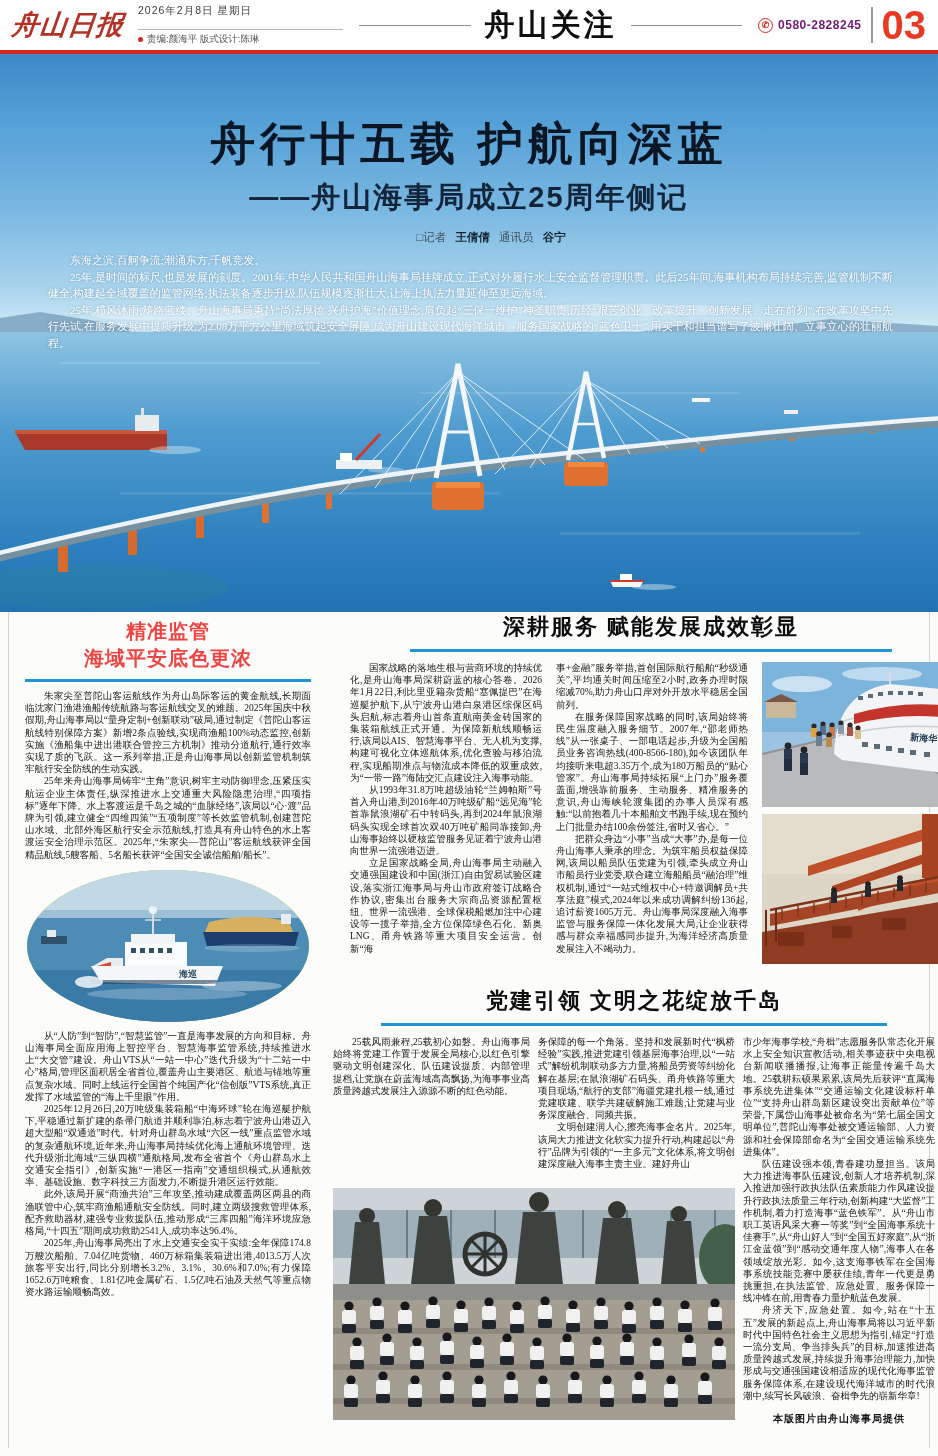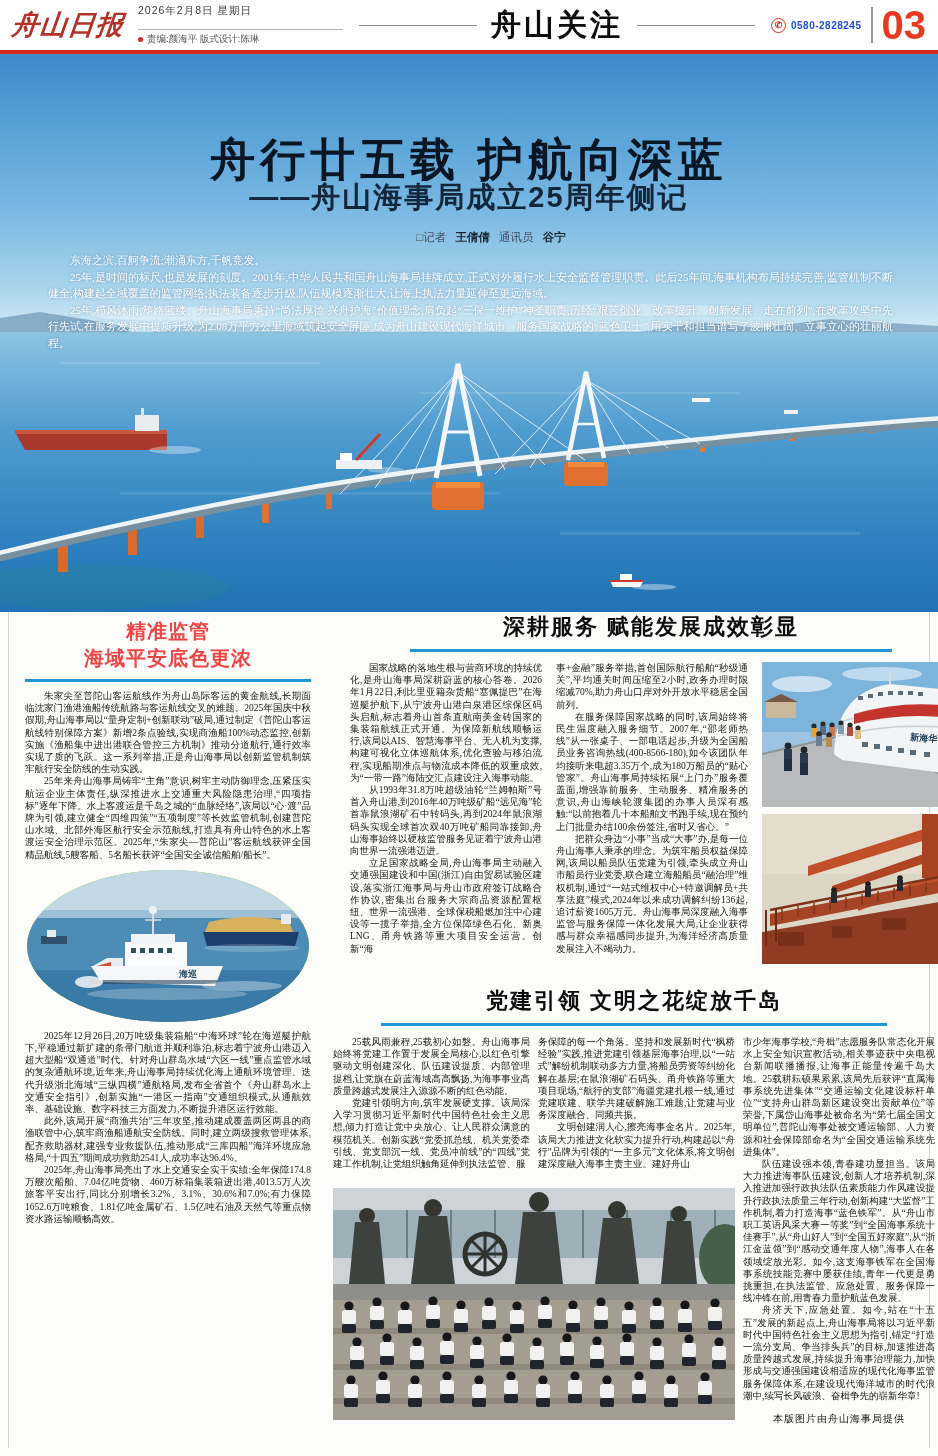--- a/index.html
+++ b/index.html
@@ -12,32 +12,32 @@
   .date-block { margin-left:14px; width:205px; }
   .date-line { font-size:10.5px; color:#3c3c3c; letter-spacing:1px; padding-bottom:11px; border-bottom:1px solid #b5b5b5; }
   .editors-line { font-size:9.5px; color:#555; padding-top:3px; display:flex; align-items:center; gap:4px; }
   .red-dot { width:5px; height:5px; border-radius:50%; background:#d6281e; display:inline-block; }
   .center-banner { flex:1; display:flex; align-items:center; gap:14px; margin:0 16px;text-align:center; }
   .hline { flex:1; height:1px; background:#8f8f8f; }
   .section-name { font-size:30px; font-weight:800; color:#0e0e0e; letter-spacing:3px; white-space:nowrap; }
   .right-block { display:flex; align-items:center; }
   .phone-wrap { display:flex; align-items:center; gap:5px; }
   .phone-icon { width:15px; height:15px; border-radius:50%; border:1.5px solid #d6281e; color:#d6281e; font-size:9px; line-height:12px; text-align:center; font-weight:bold; }
-  .phone-num { font-size:10px; font-weight:bold; color:#1d4ed8; letter-spacing:.5px; }
+  .phone-num { font-size:12px; font-weight:bold; color:#701a75; letter-spacing:.5px; }
   .vdiv { width:2px; height:36px; background:#9a9a9a; margin:0 9px; }
   .page-num { font-size:40px; font-weight:800; color:#e63a22; line-height:1; }
   .page-rule { position:absolute; top:50px; left:0; width:938px; height:4px; background:#d6281e; }
   .frame-line { position:absolute; top:57px; bottom:8px; width:1px; background:#d4d4d4; }
   .frame-left { left:8px; } .frame-right { right:8px; }
 
   
   .hero { position:absolute; top:54px; left:0; width:938px; height:558px; overflow:hidden;
     background:linear-gradient(180deg,#3e89c8 0%,#54a0d6 12%,#7ab8e2 28%,#a9d4ec 42%,#cfe9f5 49%,#93c6e2 53%,#5fa7d6 62%,#3f90c8 74%,#2c7cba 88%,#2272b2 100%); }
   .hero svg.bridge-art { position:absolute; bottom:0; left:0; display:block; }
-  .headline { position:absolute; top:60px; left:0; width:100%; text-align:center; font-size:45px; font-weight:800; color:#0b1624; letter-spacing:5px;margin-top:16px; }
+  .headline { position:absolute; top:60px; left:0; width:100%; text-align:center; font-size:45px; font-weight:800; color:#0b1624; letter-spacing:5px; }
   .subhead { position:absolute; top:124px; left:0; width:100%; text-align:center; font-size:29px; font-weight:700; color:#13253a; letter-spacing:2px; }
   .byline { position:absolute; top:176px; left:0; width:100%; text-align:center; font-size:11.5px; color:#263646;padding-left:44px; }
   .byline .b-label { color:#3e4f60; margin:0 3px; }
   .byline .b-name { color:#15222e; font-weight:bold; margin:0 3px; }
   .intro { position:absolute; top:198px; left:48px; width:845px; color:#ffffff; font-size:11px; line-height:16.5px; text-align:justify; font-family:"Liberation Serif",serif; text-shadow:0 0 3px rgba(20,60,100,.45); }
   .intro p { text-indent:2em; }
 
   
   .para { font-size:9.5px; line-height:12.2px; text-align:justify; text-indent:2em; color:#161616; font-family:"Liberation Serif",serif; }
   .para.cont { text-indent:0; }
@@ -55,21 +55,21 @@
   .sec-bottom .bar { width:84%; margin:7px auto 0; }
   .cols { display:flex; gap:14px; margin-top:10px; }
   .tcol { width:197px; }
   .photo-stack { width:190px; display:flex; flex-direction:column; gap:7px; }
   .photo { width:100%; overflow:hidden; background:#d8e2e8; }
   .photo svg { display:block; }
 
   .bgrid { display:grid; grid-template-columns:197px 197px 192px; gap:8px; margin-top:10px;
            grid-template-areas:"a b c" "p p c"; align-items:start; }
   .ga { grid-area:a; } .gb { grid-area:b; } .gc { grid-area:c; } .gp { grid-area:p; margin-top:4px; }
-  .credit { font-weight:400; font-size:10px; text-align:center; margin-top:10px; color:#111; font-family:"Liberation Sans",sans-serif; letter-spacing:1px; }
+  .credit { font-weight:700; font-size:10px; text-align:center; margin-top:10px; color:#111; font-family:"Liberation Sans",sans-serif; letter-spacing:1px; }
 </style>
 </head>
 <body>
 
 <div class="header">
   <div class="logo">舟山日报</div>
   <div class="date-block">
     <div class="date-line">2026年2月8日 星期日</div>
     <div class="editors-line">
       <span class="red-dot"></span>
@@ -248,20 +248,21 @@
         <circle cx="126" cy="40" r="4" fill="#eef2f4"></circle>
         <line x1="118" y1="50" x2="134" y2="50" stroke="#d7dde1" stroke-width="1.5"></line>
         <text x="152" y="107" font-size="9" font-weight="bold" fill="#2a4a63">海巡</text>
         <ellipse cx="62" cy="112" rx="14" ry="6" fill="#ffffff" opacity="0.8"></ellipse>
         <ellipse cx="215" cy="116" rx="40" ry="5" fill="#ffffff" opacity="0.35"></ellipse>
         <ellipse cx="140" cy="124" rx="80" ry="6" fill="#ffffff" opacity="0.25"></ellipse>
       </g>
     </svg>
   </div>
 
+  <p class="para">从“人防”到“智防”,“智慧监管”一直是海事发展的方向和目标。舟山海事局全面应用海上智控平台、智慧海事监管系统,持续推进水上“大交管”建设。舟山VTS从“一站一中心”迭代升级为“十二站一中心”格局,管理区面积居全省首位,覆盖舟山主要港区、航道与锚地等重点复杂水域。同时上线运行全国首个纯国产化“信创版”VTS系统,真正发挥了水域监管的“海上千里眼”作用。</p>
   <p class="para">2025年12月26日,20万吨级集装箱船“中海环球”轮在海巡艇护航下,平稳通过新扩建的条帚门航道并顺利靠泊,标志着宁波舟山港迈入超大型船“双通道”时代。针对舟山群岛水域“六区一线”重点监管水域的复杂通航环境,近年来,舟山海事局持续优化海上通航环境管理、迭代升级浙北海域“三纵四横”通航格局,发布全省首个《舟山群岛水上交通安全指引》,创新实施“一港区一指南”交通组织模式,从通航效率、基础设施、数字科技三方面发力,不断提升港区运行效能。</p>
   <p class="para">此外,该局开展“商渔共治”三年攻坚,推动建成覆盖两区两县的商渔联管中心,筑牢商渔船通航安全防线。同时,建立两级搜救管理体系,配齐救助器材,建强专业救援队伍,推动形成“三库四船”海洋环境应急格局,“十四五”期间成功救助2541人,成功率达96.4%。</p>
   <p class="para">2025年,舟山海事局亮出了水上交通安全实干实绩:全年保障174.8万艘次船舶、7.04亿吨货物、460万标箱集装箱进出港,4013.5万人次旅客平安出行,同比分别增长3.2%、3.1%、30.6%和7.0%;有力保障1652.6万吨粮食、1.81亿吨金属矿石、1.5亿吨石油及天然气等重点物资水路运输顺畅高效。</p>
 </div>
 
 <div class="sec-middle">
   <div class="sec-title">深耕服务 赋能发展成效彰显</div>
   <div class="bar"></div>
   <div class="cols">
     <div class="tcol">
@@ -411,21 +412,20 @@
     </div>
   </div>
 </div>
 
 <div class="sec-bottom">
   <div class="sec-title">党建引领 文明之花绽放千岛</div>
   <div class="bar"></div>
   <div class="bgrid">
     <div class="ga">
       <p class="para">25载风雨兼程,25载初心如磐。舟山海事局始终将党建工作置于发展全局核心,以红色引擎驱动文明创建深化、队伍建设提质、内部管理提档,让党旗在蔚蓝海域高高飘扬,为海事事业高质量跨越式发展注入源源不断的红色动能。</p>
-      <p class="para">党建引领明方向,筑牢发展硬支撑。该局深入学习贯彻习近平新时代中国特色社会主义思想,倾力打造让党中央放心、让人民群众满意的模范机关。创新实践“党委抓总线、机关党委牵引线、党支部沉一线、党员冲前线”的“四线”党建工作机制,让党组织触角延伸到执法监管、服</p>
     </div>
     <div class="gb">
       <p class="para cont">务保障的每一个角落。坚持和发展新时代“枫桥经验”实践,推进党建引领基层海事治理,以“一站式”解纷机制联动多方力量,将船员劳资等纠纷化解在基层;在鼠浪湖矿石码头、甬舟铁路等重大项目现场,“航行的支部”海疆党建扎根一线,通过党建联建、联学共建破解施工难题,让党建与业务深度融合、同频共振。</p>
       <p class="para">文明创建润人心,擦亮海事金名片。2025年,该局大力推进文化软实力提升行动,构建起以“舟行”品牌为引领的“一主多元”文化体系,将文明创建深度融入海事主责主业。建好舟山</p>
     </div>
     <div class="gc">
       <p class="para cont">市少年海事学校,“舟楫”志愿服务队常态化开展水上安全知识宣教活动,相关事迹获中央电视台新闻联播播报,让海事正能量传遍千岛大地。25载耕耘硕果累累,该局先后获评“直属海事系统先进集体”“交通运输文化建设标杆单位”“支持舟山群岛新区建设突出贡献单位”等荣誉,下属岱山海事处被命名为“第七届全国文明单位”,普陀山海事处被交通运输部、人力资源和社会保障部命名为“全国交通运输系统先进集体”。</p>
       <p class="para">队伍建设强本领,青春建功显担当。该局大力推进海事队伍建设,创新人才培养机制,深入推进加强行政执法队伍素质能力作风建设提升行政执法质量三年行动,创新构建“大监督”工作机制,着力打造海事“蓝色铁军”。从“舟山市职工英语风采大赛一等奖”到“全国海事系统十佳赛手”,从“舟山好人”到“全国五好家庭”,从“浙江金蓝领”到“感动交通年度人物”,海事人在各领域绽放光彩。如今,这支海事铁军在全国海事系统技能竞赛中屡获佳绩,青年一代更是勇挑重担,在执法监管、应急处置、服务保障一线冲锋在前,用青春力量护航蓝色发展。</p>
       <p class="para">舟济天下,应急处置。如今,站在“十五五”发展的新起点上,舟山海事局将以习近平新时代中国特色社会主义思想为指引,锚定“打造一流分支局、争当排头兵”的目标,加速推进高质量跨越式发展,持续提升海事治理能力,加快形成与交通强国建设相适应的现代化海事监管服务保障体系,在建设现代海洋城市的时代浪潮中,续写长风破浪、奋楫争先的崭新华章!</p>
       <div class="credit">本版图片由舟山海事局提供</div>

